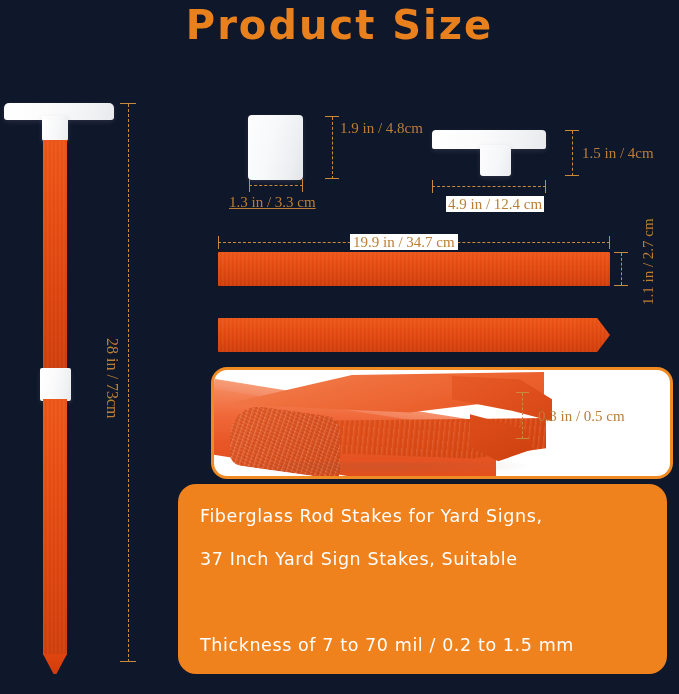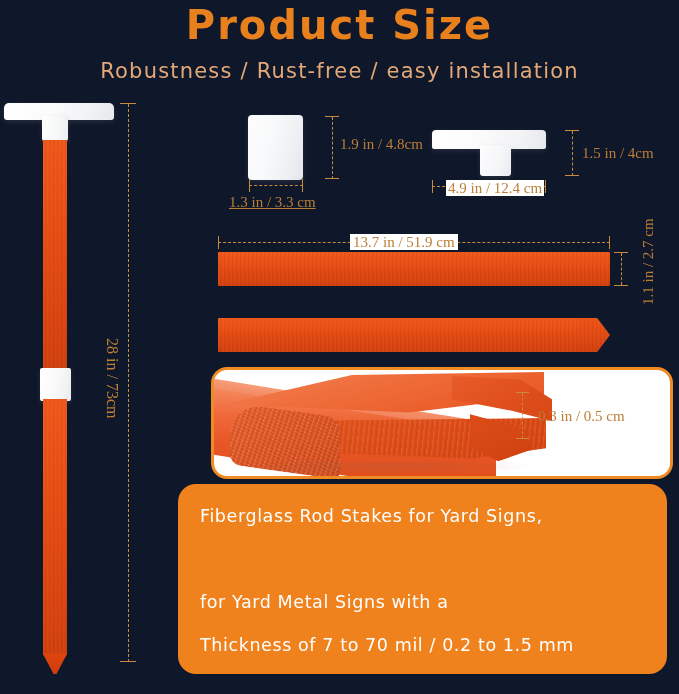--- a/index.html
+++ b/index.html
@@ -269,67 +269,66 @@
     white-space: nowrap;
     line-height: 20px;
   }
 </style>
 </head>
 <body>
 
 <div id="page">
 
   <div class="title">Product Size</div>
-  <div class="subtitle">Robustness / Rust-free / easy installation</div>
 
   <div id="stake-assembly">
     <div class="white-part" id="stake-top-bar"></div>
     <div class="white-part" id="stake-neck"></div>
     <div class="orange-part" id="stake-rod-upper"></div>
     <div class="white-part" id="stake-collar"></div>
     <div class="orange-part" id="stake-rod-lower"></div>
     <div id="stake-tip"></div>
   </div>
 
   <div class="cap-v" style="left:120px; top:103px; width:16px;"></div>
   <div class="vline-dashed" style="left:128px; top:104px; height:558px;"></div>
   <div class="cap-v" style="left:120px; top:661px; width:16px;"></div>
   <div class="dim-label big vert-cw" style="left:120px; top:338px;">28 in / 73cm</div>
 
   <div class="white-part" id="cap-block"></div>
 
   <div class="cap-v" style="left:325px; top:116px; width:14px;"></div>
   <div class="vline-dashed" style="left:332px; top:117px; height:62px;"></div>
   <div class="cap-v" style="left:325px; top:178px; width:14px;"></div>
-  <div class="dim-label" style="left:340px; top:136px;">1.9 in / 4.8cm</div>
+  <div class="dim-label" style="left:340px; top:120px;">1.9 in / 4.8cm</div>
 
   <div class="cap-h" style="left:249px; top:179px; height:13px;"></div>
   <div class="hline-dashed" style="left:249px; top:185px; width:54px;"></div>
   <div class="cap-h" style="left:302px; top:179px; height:13px;"></div>
   <div class="dim-label" style="left:229px; top:194px;text-decoration:underline;">1.3 in / 3.3 cm</div>
 
   <div class="white-part" id="tee-bar"></div>
   <div class="white-part" id="tee-stem"></div>
 
   <div class="cap-v" style="left:565px; top:130px; width:14px;"></div>
   <div class="vline-dashed" style="left:572px; top:131px; height:45px;"></div>
   <div class="cap-v" style="left:565px; top:175px; width:14px;"></div>
   <div class="dim-label" style="left:582px; top:145px;">1.5 in / 4cm</div>
 
   <div class="cap-h" style="left:432px; top:180px; height:13px;"></div>
   <div class="hline-dashed" style="left:432px; top:186px; width:114px;"></div>
   <div class="cap-h" style="left:545px; top:180px; height:13px;"></div>
-  <div class="dim-label" style="left:446px; top:180px; background:#fff; padding:0 2px;font-family:Liberation Serif, serif;">4.9 in / 12.4 cm</div>
+  <div class="dim-label" style="left:446px; top:196px; background:#fff; padding:0 2px;font-family:Liberation Serif, serif;">4.9 in / 12.4 cm</div>
 
   <div class="orange-part" id="bar-flat"></div>
 
   <div class="cap-h" style="left:218px; top:236px; height:13px;"></div>
   <div class="hline-dashed" style="left:218px; top:242px; width:392px;"></div>
   <div class="cap-h" style="left:609px; top:236px; height:13px;"></div>
-  <div class="dim-label" style="left:350px; top:234px; background:#fff; padding:0 3px;">13.7 in / 51.9 cm</div>
+  <div class="dim-label" style="left:350px; top:234px; background:#fff; padding:0 3px;">19.9 in / 34.7 cm</div>
 
   <div class="cap-v" style="left:614px; top:252px; width:14px;"></div>
   <div class="vline-dashed" style="left:621px; top:253px; height:32px;"></div>
   <div class="cap-v" style="left:614px; top:285px; width:14px;"></div>
   <div class="dim-label vert-ccw" style="left:640px; top:305px;">1.1 in / 2.7 cm</div>
 
   <div class="orange-part" id="bar-point-body"></div>
   <div id="bar-point-tip"></div>
 
   <div id="photo-frame">
@@ -345,17 +344,17 @@
     </div>
   </div>
 
   <div class="cap-v" style="left:516px; top:392px; width:13px;"></div>
   <div class="vline-dashed" style="left:522px; top:393px; height:46px;"></div>
   <div class="cap-v" style="left:516px; top:438px; width:13px;"></div>
   <div class="dim-label" style="left:538px; top:408px;">0.3 in / 0.5 cm</div>
 
   <div id="desc-box">
     <div class="desc-line" style="top:22px;">Fiberglass Rod Stakes for Yard Signs,</div>
-    <div class="desc-line" style="top:108px;">for Yard Metal Signs with a</div>
+    <div class="desc-line" style="top:65px;">37 Inch Yard Sign Stakes, Suitable</div>
     <div class="desc-line" style="top:151px;">Thickness of 7 to 70 mil / 0.2 to 1.5 mm</div>
   </div>
 
 </div>
 
 </body></html>

